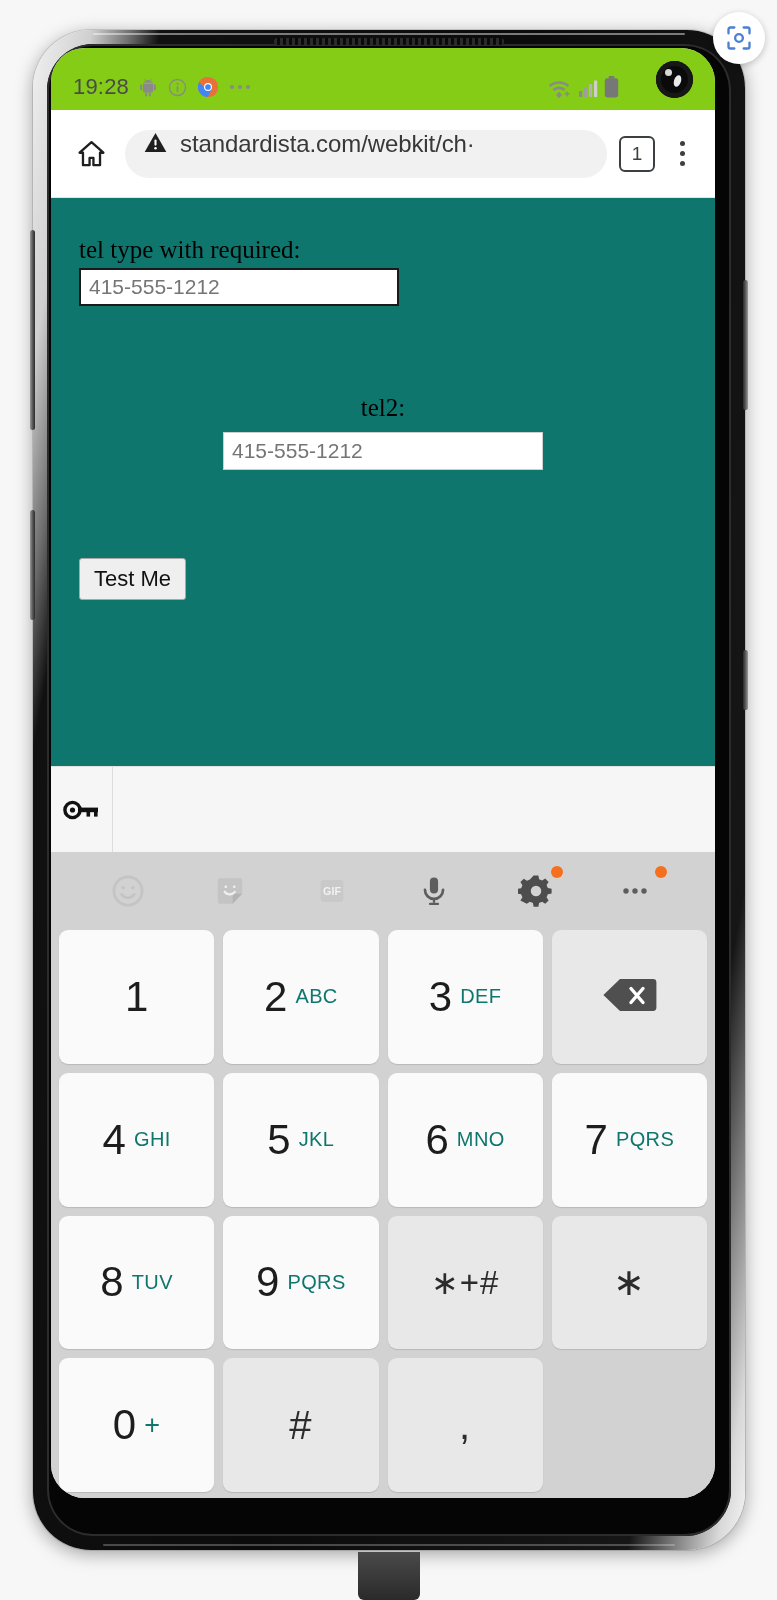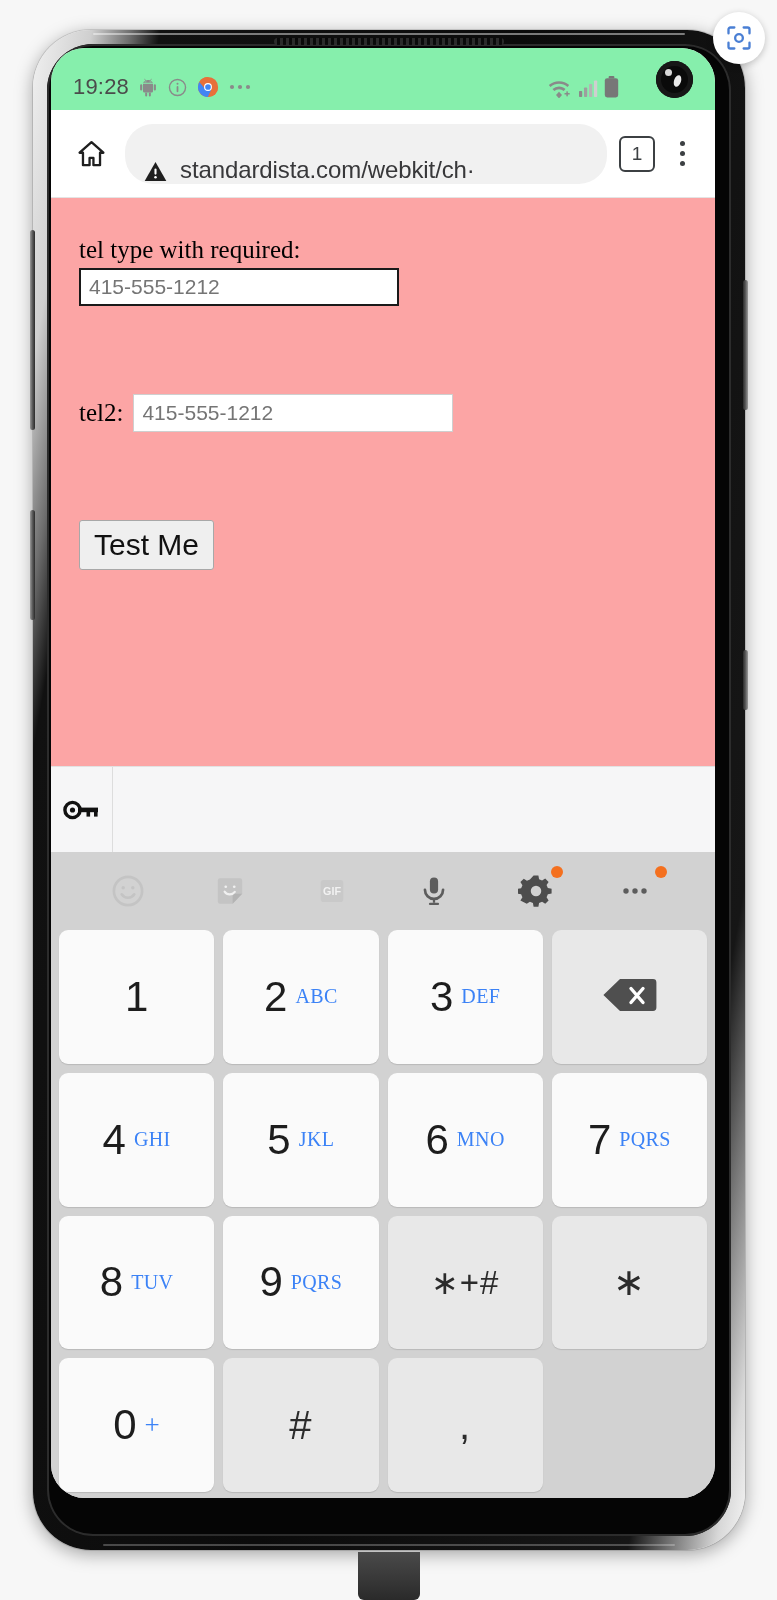--- a/index.html
+++ b/index.html
@@ -95,21 +95,21 @@
     width: 664px; height: 1450px;
     border-radius: 34px;
     overflow: hidden;
     background: #ffffff;
     z-index: 8;
   }
 
   
   #status-bar {
     height: 62px;
-    background: #86efac;
+    background: #84cc16;
     display: flex;
     align-items: center;
     padding: 16px 22px 0 22px;
     position: relative;
   }
   #status-left { display: flex; align-items: center; gap: 9px; }
   #status-clock {
     font-size: 22px; color: #4b4b4b; letter-spacing: .2px;
     font-family: "Liberation Sans", sans-serif;
   }
@@ -143,25 +143,25 @@
     background: #ffffff;
     display: flex;
     align-items: center;
     padding: 0 18px;
     gap: 12px;
     border-bottom: 1px solid #e4e4e4;
   }
   #home-button { width: 44px; display:flex; justify-content:center; }
   #omnibox {
     flex: 1;
-    height: 60px;
+    height: 48px;
     background: #f1f1f1;
     border-radius: 28px;
     display: flex;
-    align-items: flex-end;
+    align-items: flex-start;
     padding: 0 18px;
     gap: 12px;
     overflow: hidden;
   }
   #omnibox-url {
     font-size: 24px;
     color: #38383a;
     white-space: nowrap;
     overflow: hidden;
     letter-spacing: -.1px;
@@ -175,21 +175,21 @@
     flex-shrink: 0;
   }
   #overflow-menu {
     width: 30px; display:flex; flex-direction:column; align-items:center; gap:5px;
     flex-shrink: 0;
   }
   #overflow-menu i { width:5px;height:5px;border-radius:50%;background:#3c4043;display:block; }
 
   
   #page-content {
-    background: #fca5a5;
+    background: #0f766e;
     height: 568px;
     padding: 38px 28px 0 28px;
     font-family: "Liberation Serif", serif;
   }
   .field-label {
     font-size: 25px;
     color: #000;
     font-family: "Liberation Serif", serif;
   }
   #tel1-label { display:block; margin-bottom: 4px; }
@@ -198,39 +198,39 @@
     width: 320px;
     height: 38px;
     border: 2px solid #1a1a1a;
     background: #fff;
     font-size: 21px;
     color: #8a8a8a;
     padding: 0 8px;
     font-family: "Liberation Sans", sans-serif;
     outline: none;
   }
-  #tel2-row { margin-top: 88px; display: flex; align-items: center; gap: 10px; }
+  #tel2-row { margin-top: 88px; display: flex; align-items: center; gap: 10px; flex-direction: column; }
   #tel2-input {
     width: 320px;
     height: 38px;
     border: 1px solid #cfcfcf;
     background: #fff;
     font-size: 21px;
     color: #9a9a9a;
     padding: 0 8px;
     font-family: "Liberation Sans", sans-serif;
     outline: none;
   }
   #test-me-button {
     margin-top: 88px;
     padding: 7px 14px;
     background: #efefef;
     border: 1px solid #a8a8a8;
     border-radius: 3px;
-    font-size: 30px;
+    font-size: 22px;
     color: #111;
     font-family: "Liberation Sans", sans-serif;
   }
 
   
   #autofill-bar {
     height: 86px;
     background: #f6f6f7;
     border-top: 1px solid #e2e2e2;
     display: flex;
@@ -288,23 +288,23 @@
   .key.light { background: #fafafa; }
   .key.dim   { background: #e8e8e8; }
   .key-digit {
     font-size: 42px;
     color: #1d1d1d;
     font-family: "Liberation Sans", sans-serif;
     font-weight: 300;
   }
   .key-letters {
     font-size: 20px;
-    color: #3b82f6;
+    color: #0f766e;
     letter-spacing: .4px;
-    font-family: Liberation Serif, serif;
+    font-family: Liberation Sans, sans-serif;
   }
   .key-sym {
     font-size: 33px;
     color: #2b2b2b;
     font-family: "Liberation Sans", sans-serif;
     letter-spacing: 1px;
   }
   #key-next .key-label {
     font-size: 33px;
     color: #4b8ddf;

